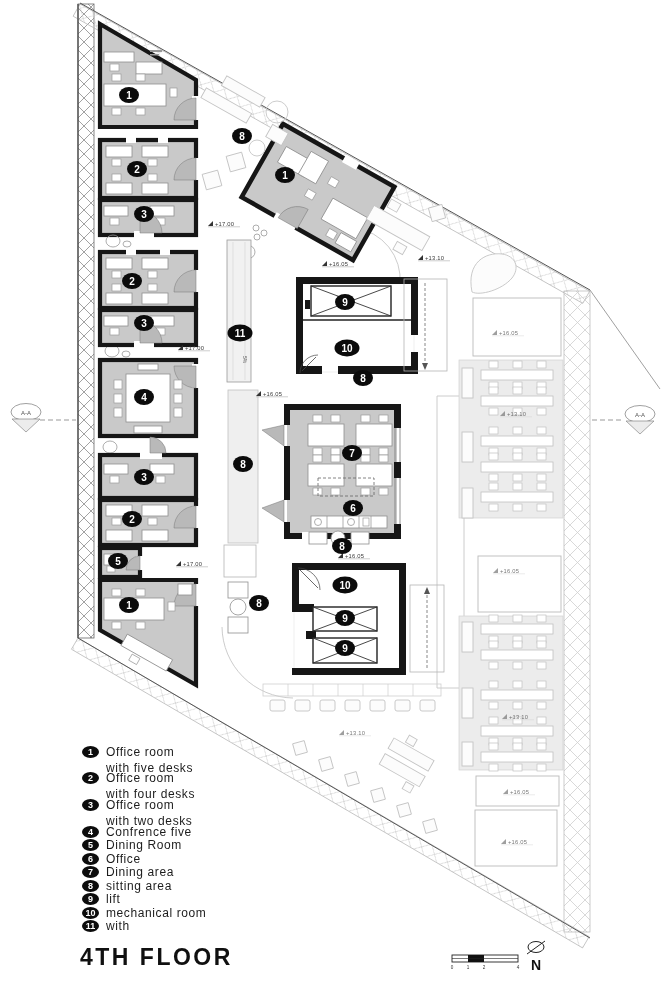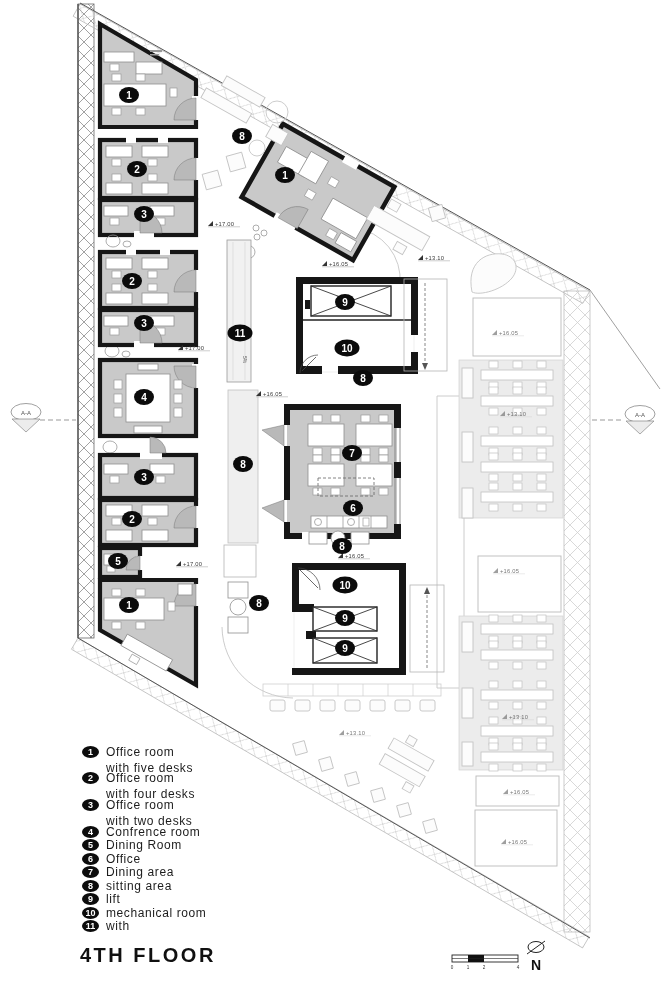--- a/index.html
+++ b/index.html
@@ -26,21 +26,21 @@
   .nt{font:bold 14px "Liberation Sans",sans-serif;fill:#111;text-anchor:middle;}
   .rnote{font:5px "Liberation Sans",sans-serif;fill:#555;}
   
   #legend{position:absolute;left:82px;top:742px;width:220px;}
   .lg-item{position:absolute;left:0;white-space:nowrap;}
   .lg-badge{display:inline-block;min-width:15px;height:12px;background:#0c0c0c;border-radius:50%;
     color:#fff;font-size:9px;font-weight:bold;text-align:center;line-height:12.5px;padding:0 1px;
     vertical-align:middle;margin-right:7px;}
   .lg-line{display:inline-block;font-size:12px;letter-spacing:.6px;color:#1c1c1c;vertical-align:middle;}
   .lg-line2{display:block;font-size:12px;letter-spacing:.6px;color:#1c1c1c;margin-left:24px;margin-top:1px;}
-  #floor-title{position:absolute;left:80px;top:944px;font-size:20px;letter-spacing:2.5px;
+  #floor-title{position:absolute;left:80px;top:944px;font-size:23px;letter-spacing:2.5px;
     font-weight:600;color:#101010;}
 </style>
 </head>
 <body>
 
 <svg id="plan-svg" width="667" height="1000" viewBox="0 0 667 1000">
   <defs>
     <pattern id="hxd" width="14" height="14" patternUnits="userSpaceOnUse">
       <path d="M0,0L14,14 M14,0L0,14" stroke="#8a8a8a" stroke-width=".8" fill="none"></path>
     </pattern>
@@ -685,21 +685,21 @@
     <ellipse cx="536" cy="947" rx="8" ry="5.5" fill="none" stroke="#222" stroke-width="1"></ellipse>
     <line x1="527" y1="954" x2="545" y2="941" stroke="#222" stroke-width="1"></line>
     <text class="nt" x="536" y="970">N</text>
   </g>
 </svg>
 
 <div id="legend">
   <div class="lg-item" style="top:0px"><span class="lg-badge">1</span><span class="lg-line">Office room</span><span class="lg-line2">with five desks</span></div>
   <div class="lg-item" style="top:26px"><span class="lg-badge">2</span><span class="lg-line">Office room</span><span class="lg-line2">with four desks</span></div>
   <div class="lg-item" style="top:53px"><span class="lg-badge">3</span><span class="lg-line">Office room</span><span class="lg-line2">with two desks</span></div>
-  <div class="lg-item" style="top:80px"><span class="lg-badge">4</span><span class="lg-line">Confrence room</span></div>
+  <div class="lg-item" style="top:80px"><span class="lg-badge">4</span><span class="lg-line">Confrence five</span></div>
   <div class="lg-item" style="top:93.5px"><span class="lg-badge">5</span><span class="lg-line">Dining Room</span></div>
   <div class="lg-item" style="top:107px"><span class="lg-badge">6</span><span class="lg-line">Office</span></div>
   <div class="lg-item" style="top:120.5px"><span class="lg-badge">7</span><span class="lg-line">Dining area</span></div>
   <div class="lg-item" style="top:134px"><span class="lg-badge">8</span><span class="lg-line">sitting area</span></div>
   <div class="lg-item" style="top:147.5px"><span class="lg-badge">9</span><span class="lg-line">lift</span></div>
   <div class="lg-item" style="top:161px"><span class="lg-badge">10</span><span class="lg-line">mechanical room</span></div>
   <div class="lg-item" style="top:174.5px"><span class="lg-badge">11</span><span class="lg-line">with</span></div>
 </div>
 
 <div id="floor-title">4TH FLOOR</div>

